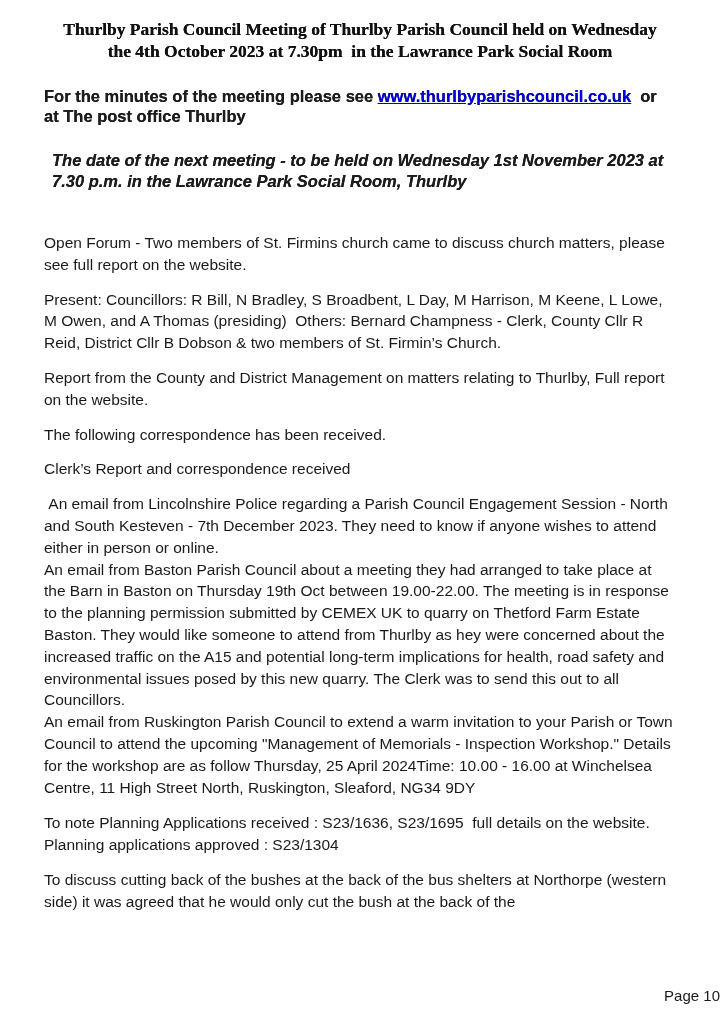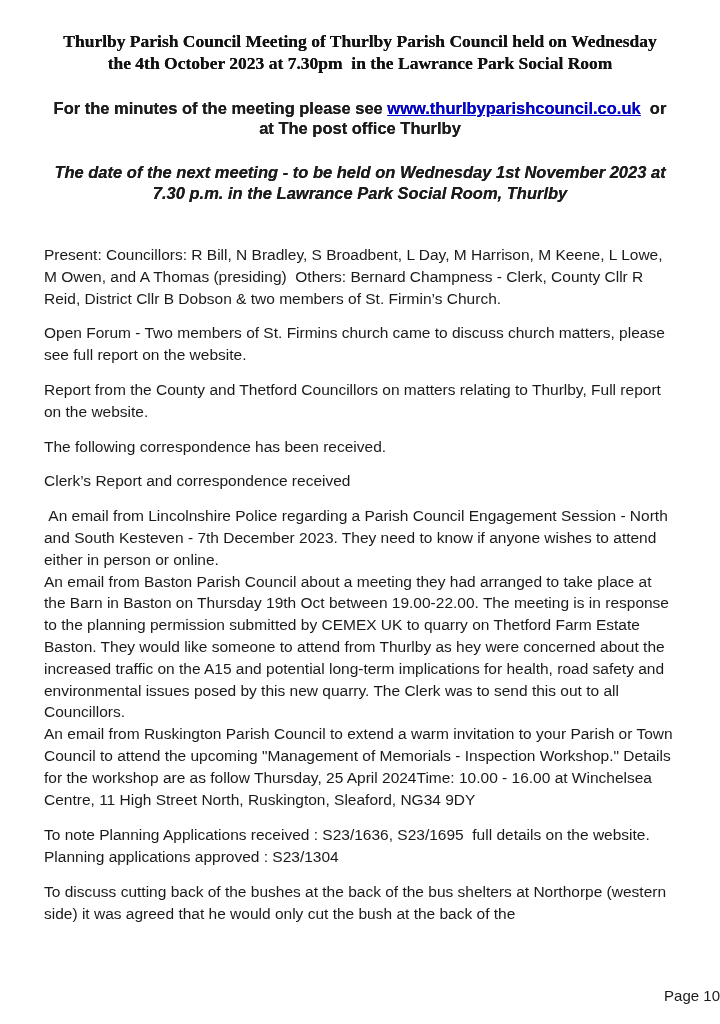--- a/index.html
+++ b/index.html
@@ -7,41 +7,40 @@
     padding: 0;
     background: #ffffff;
   }
   .page {
     position: relative;
     width: 720px;
     height: 1024px;
     box-sizing: border-box;
     background: #ffffff;
     color: #1a1a1a;
-    padding: 28px 44px 0 44px;
+    padding: 16px 44px 0 44px;
     overflow: hidden;
     font-family: "Liberation Sans", sans-serif;
   }
   .doc-title {
     font-family: "Liberation Serif", serif;
     font-size: 17.5px;
     line-height: 22px;
     font-weight: bold;
     text-align: center;
     color: #111111;
     margin: 2px auto 24px auto;
     max-width: 620px;
     white-space: pre-wrap;
     text-shadow: 0 0 0.4px #111;
   }
   .center-note {
     font-size: 16.5px;
     line-height: 20px;
     font-weight: bold;
-    text-align: center;
     color: #1c1c1c;
     margin: 16px auto 24px auto;
     max-width: 636px;
     white-space: pre-wrap;
     text-shadow: 0 0 0.4px #1c1c1c;
   }
   .center-note.next-meeting {
     margin-bottom: 40px;
     max-width: 616px;
     line-height: 21px;
@@ -81,25 +80,25 @@
 <div class="page">
 
   <div class="doc-title">Thurlby Parish Council Meeting of Thurlby Parish Council held on Wednesday the 4th October 2023 at 7.30pm  in the Lawrance Park Social Room</div>
 
   <div class="center-note"><span>For the minutes of the meeting please see </span><a class="website-link">www.thurlbyparishcouncil.co.uk</a><span>  or at The post office Thurlby</span></div>
 
   <div class="center-note next-meeting">The date of the next meeting - to be held on Wednesday 1st November 2023 at 7.30 p.m. in the Lawrance Park Social Room, Thurlby</div>
 
   <div class="body-text">
 
+    <p>Open Forum - Two members of St. Firmins church came to discuss church matters, please see full report on the website.</p>
+
     <p>Present: Councillors: R Bill, N Bradley, S Broadbent, L Day, M Harrison, M Keene, L Lowe, M Owen, and A Thomas (presiding)  Others: Bernard Champness - Clerk, County Cllr R Reid, District Cllr B Dobson &amp; two members of St. Firmin’s Church.</p>
 
-    <p>Open Forum - Two members of St. Firmins church came to discuss church matters, please see full report on the website.</p>
-
-    <p>Report from the County and Thetford Councillors on matters relating to Thurlby, Full report on the website.</p>
+    <p>Report from the County and District Management on matters relating to Thurlby, Full report on the website.</p>
 
     <p>The following correspondence has been received.</p>
 
     <p>Clerk’s Report and correspondence received</p>
 
     <div class="correspondence">
       <p> An email from Lincolnshire Police regarding a Parish Council Engagement Session - North and South Kesteven - 7th December 2023. They need to know if anyone wishes to attend either in person or online.</p>
       <p>An email from Baston Parish Council about a meeting they had arranged to take place at the Barn in Baston on Thursday 19th Oct between 19.00-22.00. The meeting is in response to the planning permission submitted by CEMEX UK to quarry on Thetford Farm Estate Baston. They would like someone to attend from Thurlby as hey were concerned about the increased traffic on the A15 and potential long-term implications for health, road safety and environmental issues posed by this new quarry. The Clerk was to send this out to all Councillors.</p>
       <p>An email from Ruskington Parish Council to extend a warm invitation to your Parish or Town Council to attend the upcoming "Management of Memorials - Inspection Workshop." Details for the workshop are as follow Thursday, 25 April 2024Time: 10.00 - 16.00 at Winchelsea Centre, 11 High Street North, Ruskington, Sleaford, NG34 9DY</p>
     </div>

